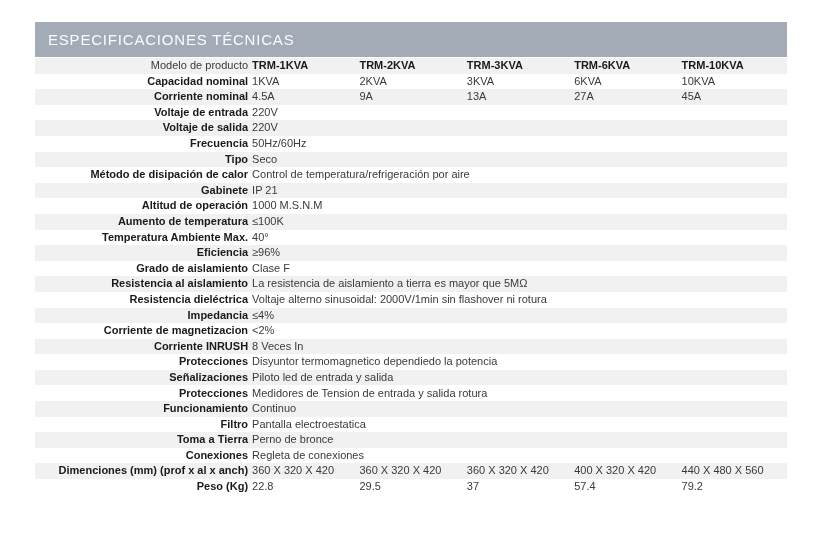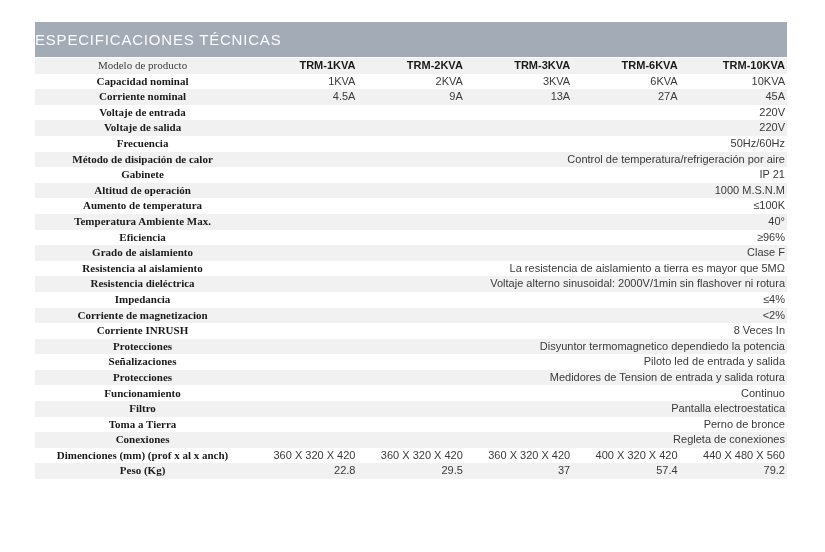--- a/index.html
+++ b/index.html
@@ -14,20 +14,21 @@
     position: absolute;
     left: 35px;
     top: 22px;
     width: 752px;
   }
   .title-bar {
     height: 35px;
     background: #a3acb6;
     display: flex;
     align-items: center;
+    padding-left: 13px;
     margin-bottom: 1px;
   }
   .title-bar span {
     color: #fafbfc;
     font-size: 15px;
     font-weight: 400;
     letter-spacing: 0.8px;
   }
   table.spec {
     width: 100%;
@@ -41,29 +42,28 @@
     line-height: 11.5px;
     padding: 2px 2px;
     height: 15.6px;
     vertical-align: middle;
     white-space: nowrap;
     overflow: hidden;
   }
   tbody tr:nth-child(odd) { background: #f1f1f2; }
   tbody tr:nth-child(even) { background: #ffffff; }
   .label-cell {
-    text-align: center;
+    text-align: right;
     font-weight: 700;
     color: #1a1a1a;
     padding-left: 3px;
-    font-family: Liberation Serif, serif;
   }
   .label-regular { font-weight: 400; color: #3a3a3a; }
   .value-cell {
-    text-align: right;
+    text-align: left;
     color: #3a3a3a;
     font-weight: 400;
   }
   .col-head { font-weight: 700; color: #1a1a1a; }
 </style>
 </head>
 <body>
 
 <div class="sheet">
   <div class="title-bar">
@@ -109,20 +109,24 @@
         </tr>
         <tr>
           <td class="label-cell">Voltaje de salida</td>
           <td colspan="5" class="value-cell">220V</td>
         </tr>
         <tr>
           <td class="label-cell">Frecuencia</td>
           <td colspan="5" class="value-cell">50Hz/60Hz</td>
         </tr>
         <tr>
+          <td class="label-cell">Tipo</td>
+          <td colspan="5" class="value-cell">Seco</td>
+        </tr>
+        <tr>
           <td class="label-cell">Método de disipación de calor</td>
           <td colspan="5" class="value-cell">Control de temperatura/refrigeración por aire</td>
         </tr>
         <tr>
           <td class="label-cell">Gabinete</td>
           <td colspan="5" class="value-cell">IP 21</td>
         </tr>
         <tr>
           <td class="label-cell">Altitud de operación</td>
           <td colspan="5" class="value-cell">1000 M.S.N.M</td>

